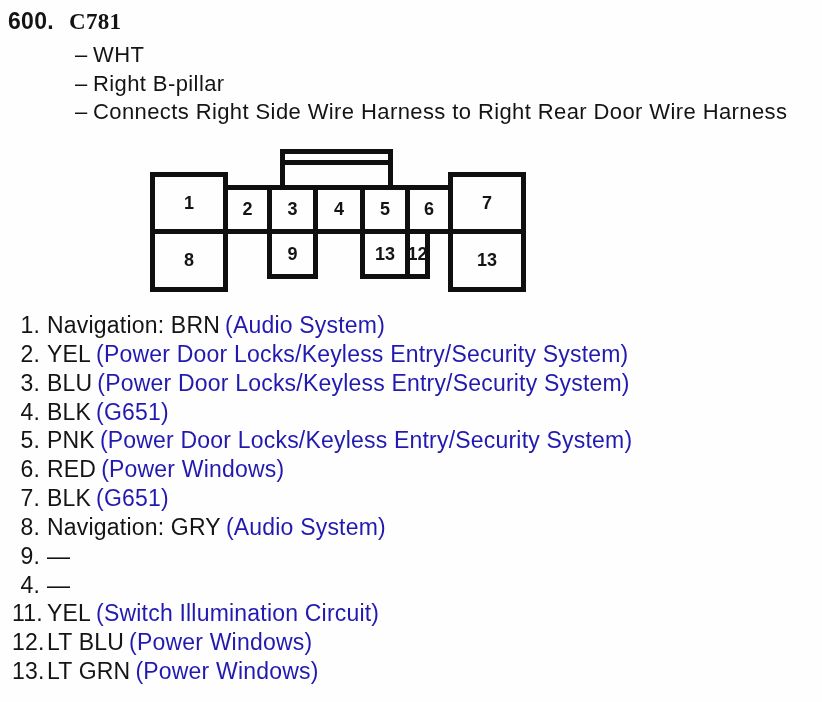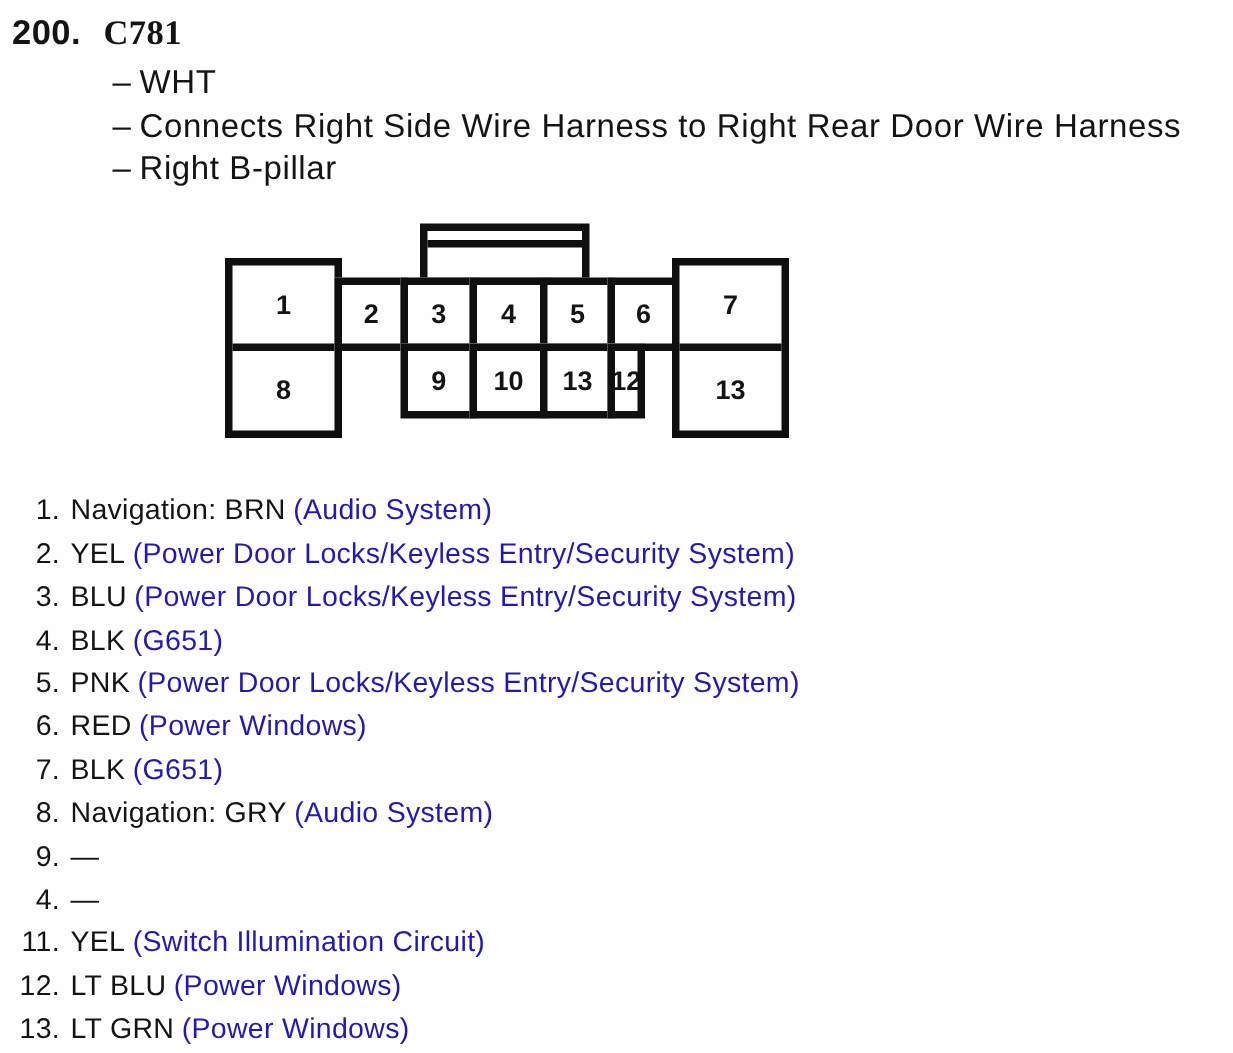--- a/index.html
+++ b/index.html
@@ -49,38 +49,38 @@
   .c5{left:360px;width:50px;}
   .c6{left:405px;width:48px;}
   .c9{left:267px;width:51px;}
   .c10{left:313px;width:52px;}
   .c11{left:360px;width:50px;}
   .c12{left:405px;width:25px;}
   .big-left{left:150px;}
   .big-right{left:448px;}
   
   .pin-list{
-    position:absolute;left:12px;top:327px;
-    font-size:19px;letter-spacing:.2px;line-height:28.85px;white-space:nowrap;
+    position:absolute;left:12px;top:311px;
+    font-size:23px;letter-spacing:.2px;line-height:28.85px;white-space:nowrap;
   }
   .pin-row{height:28.85px;}
   .pin-num{display:inline-block;width:28px;text-align:right;margin-right:7px;}
   .pin-circuit{color:#221ab0;margin-left:5px;}
 </style>
 </head>
 <body>
 
 <div class="title-row">
-  <span>200.</span><span class="conn-id">C781</span>
+  <span>600.</span><span class="conn-id">C781</span>
 </div>
 
 <div class="details">
   <div class="detail-line"><span class="dash">–</span><span>WHT</span></div>
+  <div class="detail-line"><span class="dash">–</span><span>Right B-pillar</span></div>
   <div class="detail-line"><span class="dash">–</span><span>Connects Right Side Wire Harness to Right Rear Door Wire Harness</span></div>
-  <div class="detail-line"><span class="dash">–</span><span>Right B-pillar</span></div>
 </div>
 
 <div class="diagram">
   <div class="tab">
       <div class="tab-line"></div>
     </div>
 
   <div class="bigcell big-left">
     <div class="half top">
         <span>1</span>
@@ -102,23 +102,20 @@
   <div class="cell row-top c5">
       <span>5</span>
     </div>
   <div class="cell row-top c6">
       <span>6</span>
     </div>
 
   <div class="cell row-bot c9">
       <span>9</span>
     </div>
-  <div class="cell row-bot c10">
-      <span>10</span>
-    </div>
   <div class="cell row-bot c11">
       <span>13</span>
     </div>
   <div class="cell row-bot c12">
       <span>12</span>
     </div>
 
   <div class="bigcell big-right">
     <div class="half top">
         <span>7</span>

